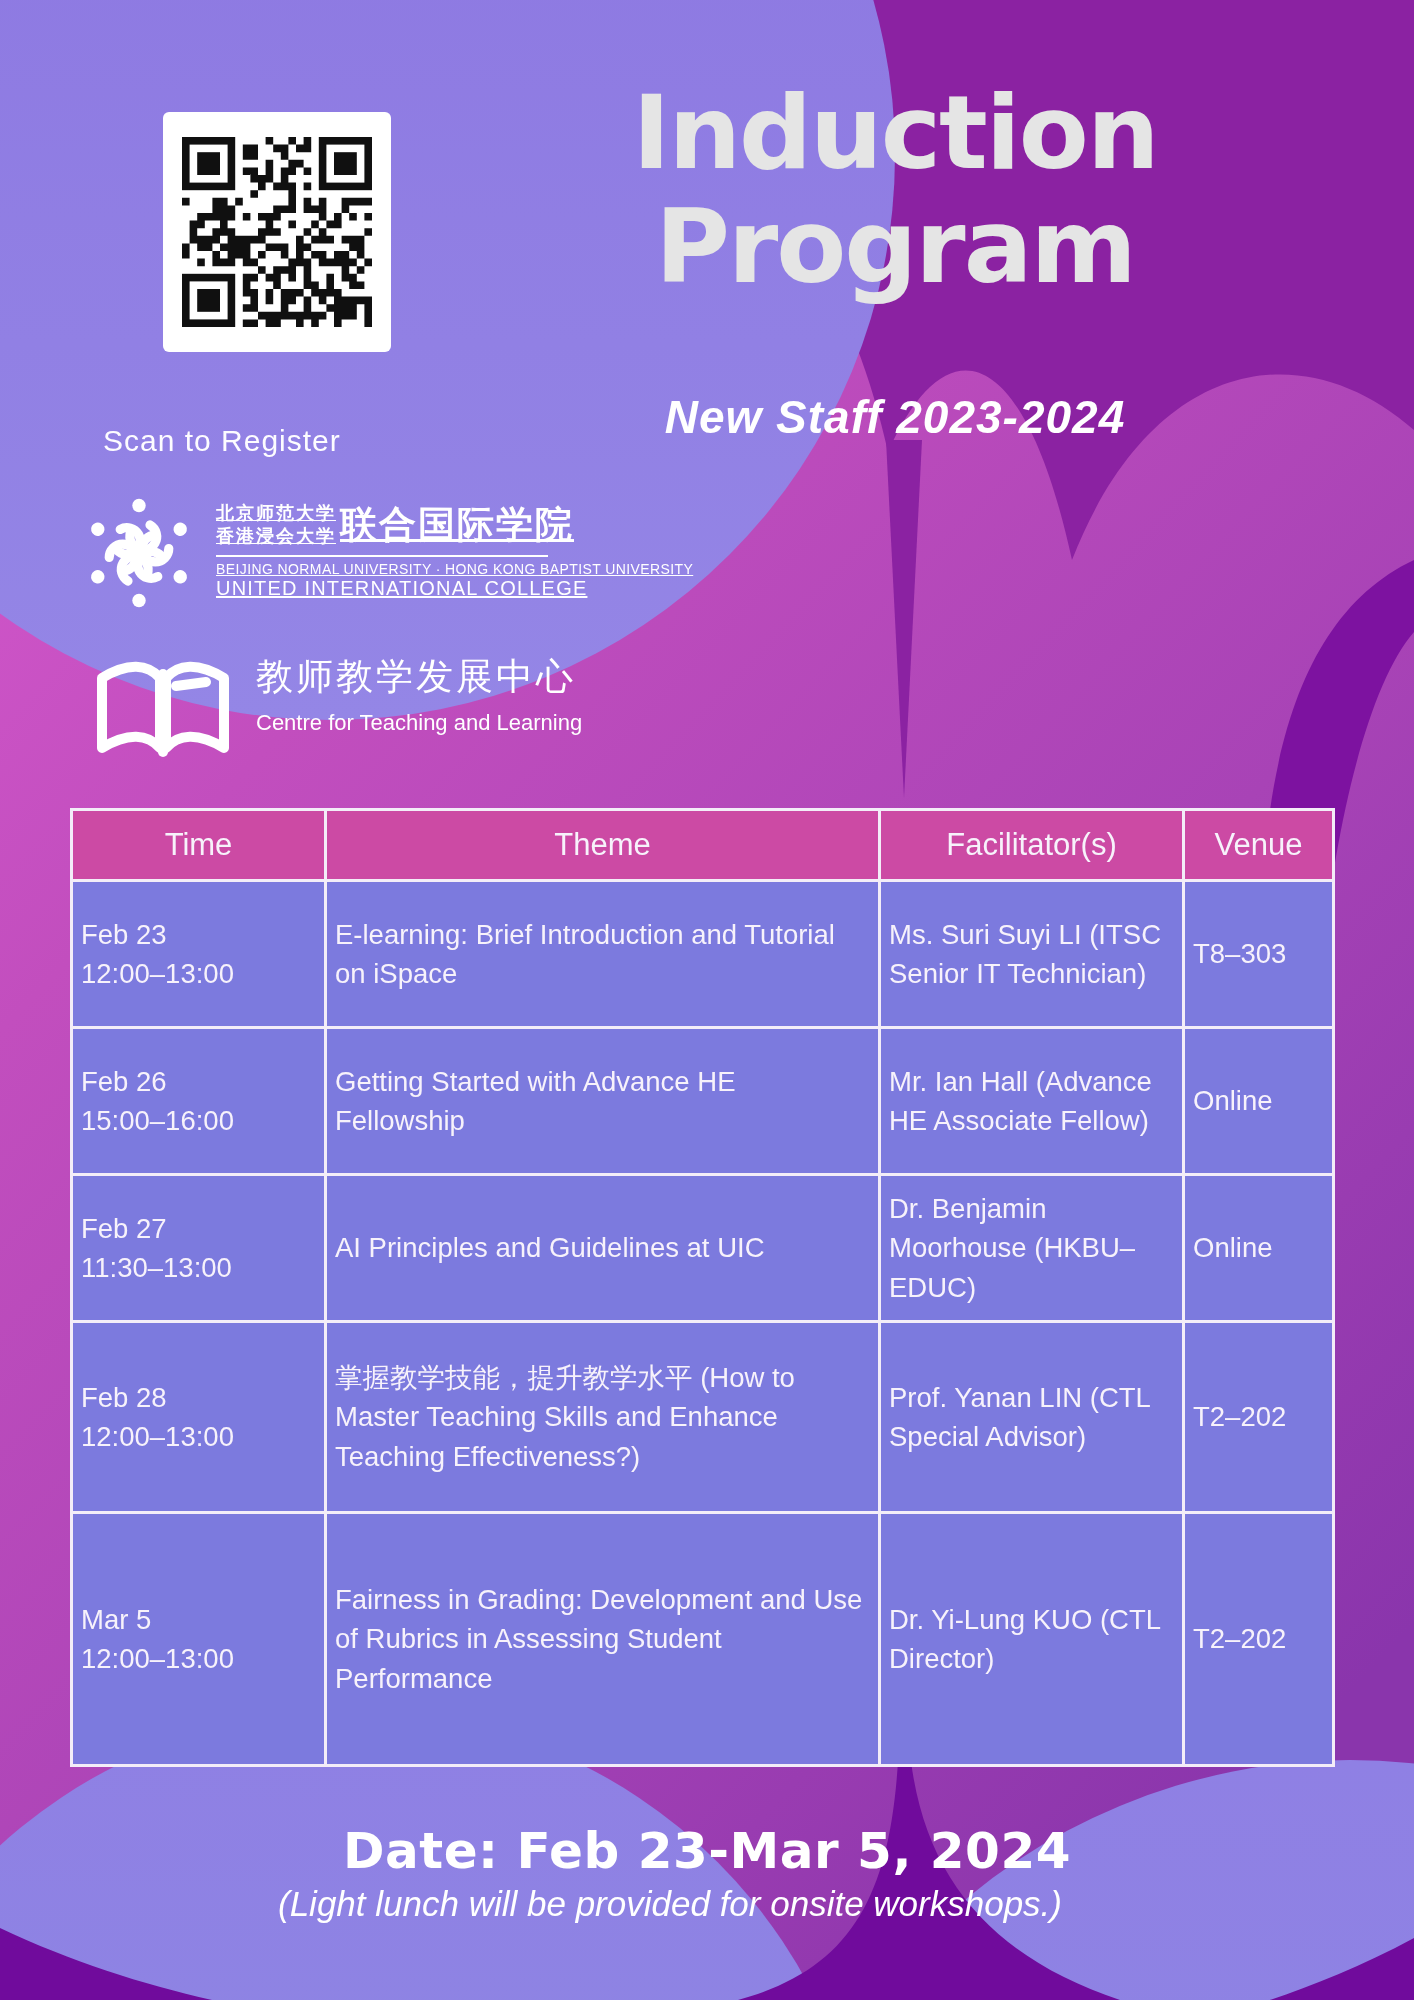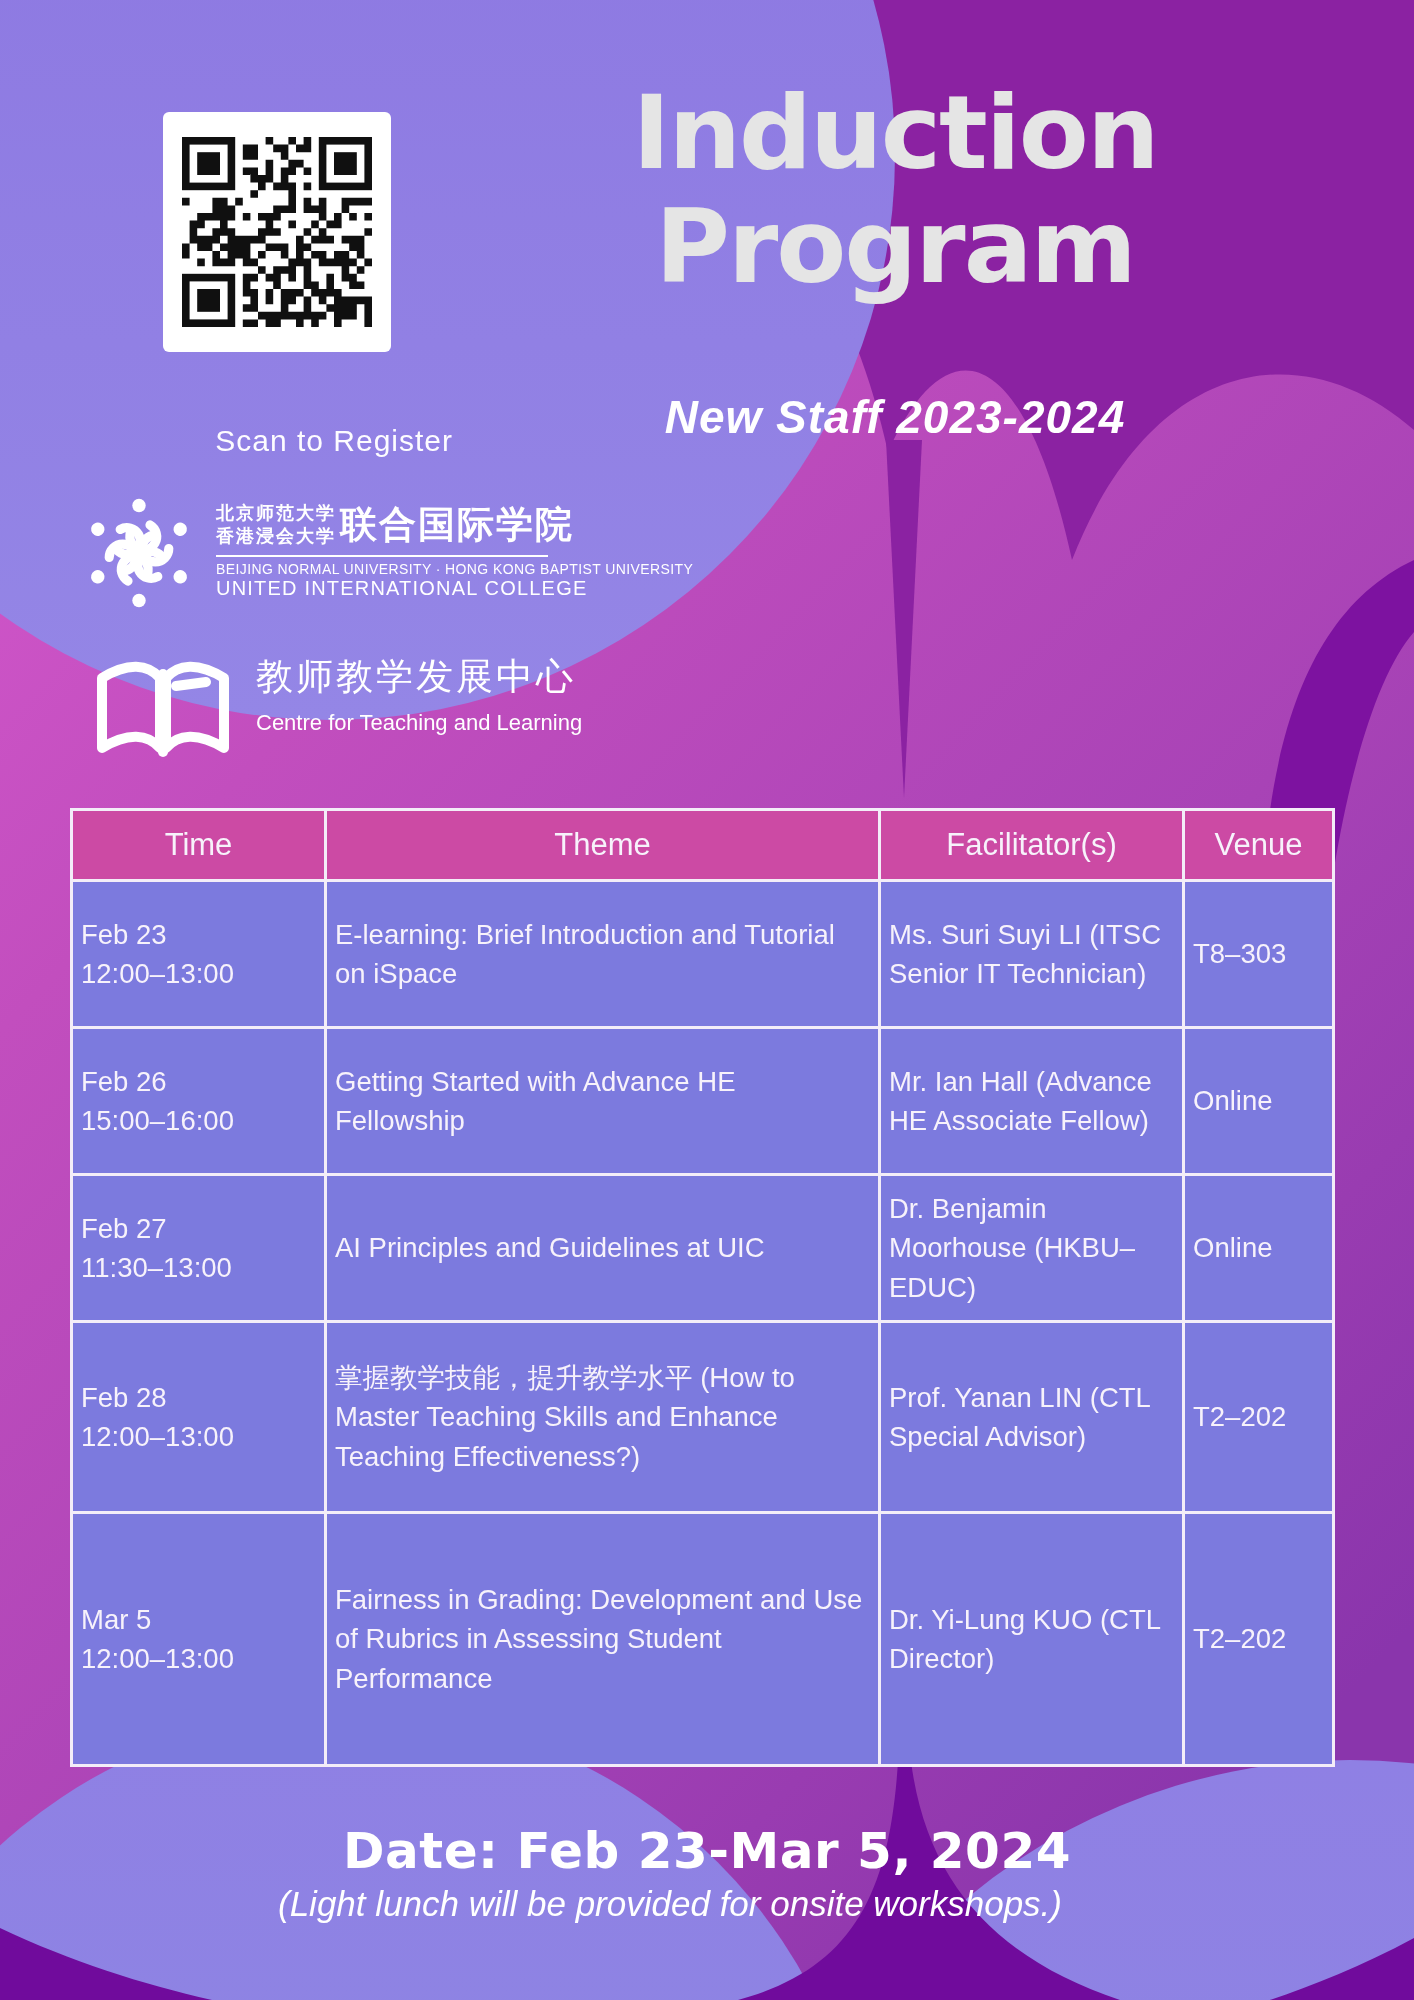--- a/index.html
+++ b/index.html
@@ -7,25 +7,25 @@
     position:relative;width:1414px;height:2000px;overflow:hidden;
     font-family:"Liberation Sans","DejaVu Sans",sans-serif;color:#ffffff;
   }
   .bg{position:absolute;left:0;top:0;width:1414px;height:2000px;}
   .content{position:absolute;inset:0;z-index:2;}
 
   
   .qr-card{position:absolute;left:163px;top:112px;width:228px;height:240px;
     background:#ffffff;border-radius:6px;display:flex;align-items:center;justify-content:center;}
   .qr-card svg{width:190px;height:190px;}
-  .scan-label{position:absolute;left:103px;top:424px;width:350px;text-align:right;
+  .scan-label{position:absolute;left:103px;top:424px;width:350px;text-align:left;
     font-size:30px;letter-spacing:1px;color:#fdfcff;}
 
   
-  .uic-logo{position:absolute;left:78px;top:492px;display:flex;align-items:flex-start;}
+  .uic-logo{position:absolute;left:78px;top:492px;display:flex;align-items:flex-start;text-decoration:underline;}
   .uic-mark{width:122px;height:122px;flex:0 0 auto;}
   .uic-text{margin-left:16px;margin-top:8px;}
   .uic-row1{display:flex;align-items:center;}
   .uic-cn-small{font-size:18px;line-height:1.3;font-weight:bold;letter-spacing:2px;}
   .uic-cn-large{font-size:37px;font-weight:bold;letter-spacing:2px;margin-left:4px;text-align:right;}
   .uic-divider{height:2px;background:#ffffff;margin:5px 0 4px 0;width:332px;}
   .uic-en1{font-size:14px;letter-spacing:0.4px;white-space:nowrap;}
   .uic-en2{font-size:20px;letter-spacing:1.2px;white-space:nowrap;}
 
   

